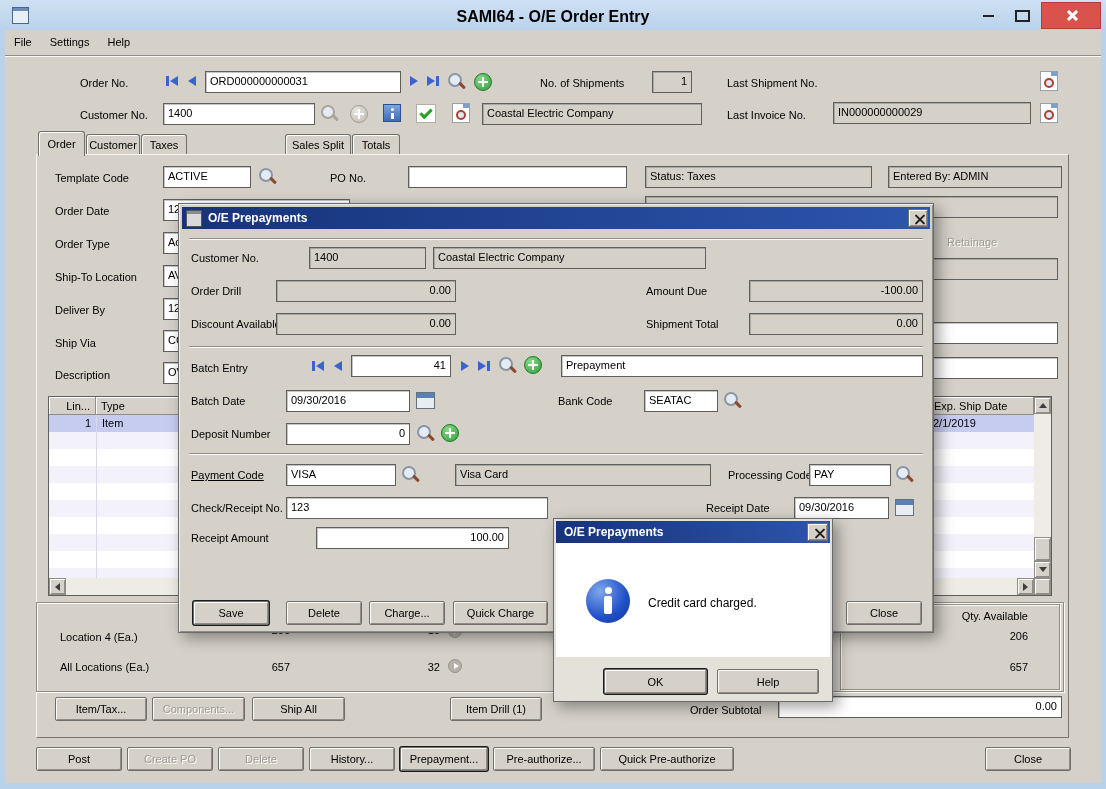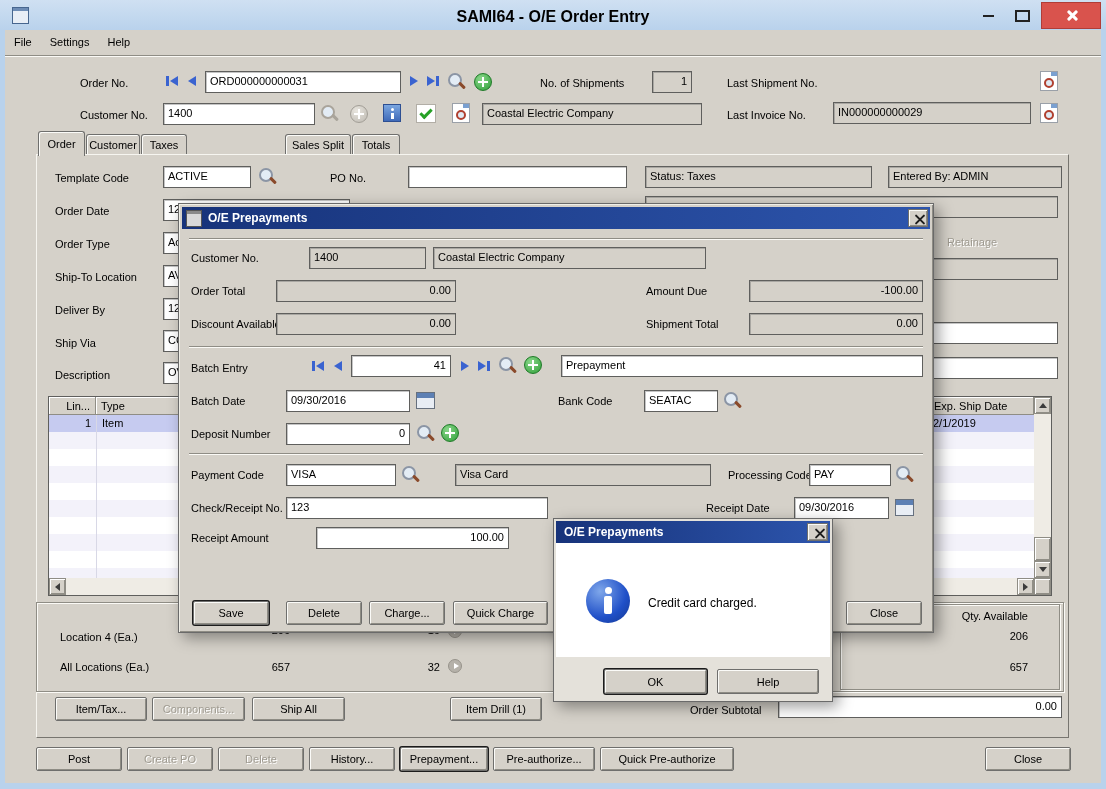--- a/index.html
+++ b/index.html
@@ -253,21 +253,21 @@
     <span class="dlg-icon"></span>
     <div class="dlg-x">
         <span class="xg dark" style="width:10px;height:10px;"></span>
       </div>
     <div class="etch" style="left:10px;top:34px;width:734px;"></div>
 
     <span class="lbl" style="left:12px;top:48px;">Customer No.</span>
     <div class="fld gray" style="left:130px;top:43px;width:117px;">1400</div>
     <div class="fld gray" style="left:254px;top:43px;width:273px;">Coastal Electric Company</div>
 
-    <span class="lbl" style="left:12px;top:81px;">Order Total</span>
+    <span class="lbl" style="left:12px;top:81px;">Order Drill</span>
     <div class="fld gray right" style="left:97px;top:76px;width:180px;">0.00</div>
     <span class="lbl" style="left:467px;top:81px;">Amount Due</span>
     <div class="fld gray right" style="left:570px;top:76px;width:174px;">-100.00</div>
 
     <span class="lbl" style="left:12px;top:114px;">Discount Available</span>
     <div class="fld gray right" style="left:97px;top:109px;width:180px;">0.00</div>
     <span class="lbl" style="left:467px;top:114px;">Shipment Total</span>
     <div class="fld gray right" style="left:570px;top:109px;width:174px;">0.00</div>
 
     <div class="etch" style="left:10px;top:142px;width:734px;"></div>
@@ -308,21 +308,21 @@
     <span class="lbl" style="left:12px;top:224px;">Deposit Number</span>
     <div class="fld right" style="left:107px;top:219px;width:124px;">0</div>
     <span class="mag" style="left:237px;top:220px;">
         <i class="lens"></i>
         <i class="handle"></i>
       </span>
     <span class="plus" style="left:262px;top:220px;"></span>
 
     <div class="etch" style="left:10px;top:249px;width:734px;"></div>
 
-    <span class="lbl" style="left:12px;top:265px;">Payment Code</span>
+    <span class="lbl" style="left:12px;top:265px;text-decoration:underline;">Payment Code</span>
     <div class="fld" style="left:107px;top:260px;width:110px;">VISA</div>
     <span class="mag" style="left:222px;top:261px;">
         <i class="lens"></i>
         <i class="handle"></i>
       </span>
     <div class="fld gray" style="left:276px;top:260px;width:256px;">Visa Card</div>
     <span class="lbl" style="left:537px;top:265px;margin-left:12px;">Processing Code</span>
     <div class="fld" style="left:630px;top:260px;width:82px;">PAY</div>
     <span class="mag" style="left:716px;top:261px;">
         <i class="lens"></i>

